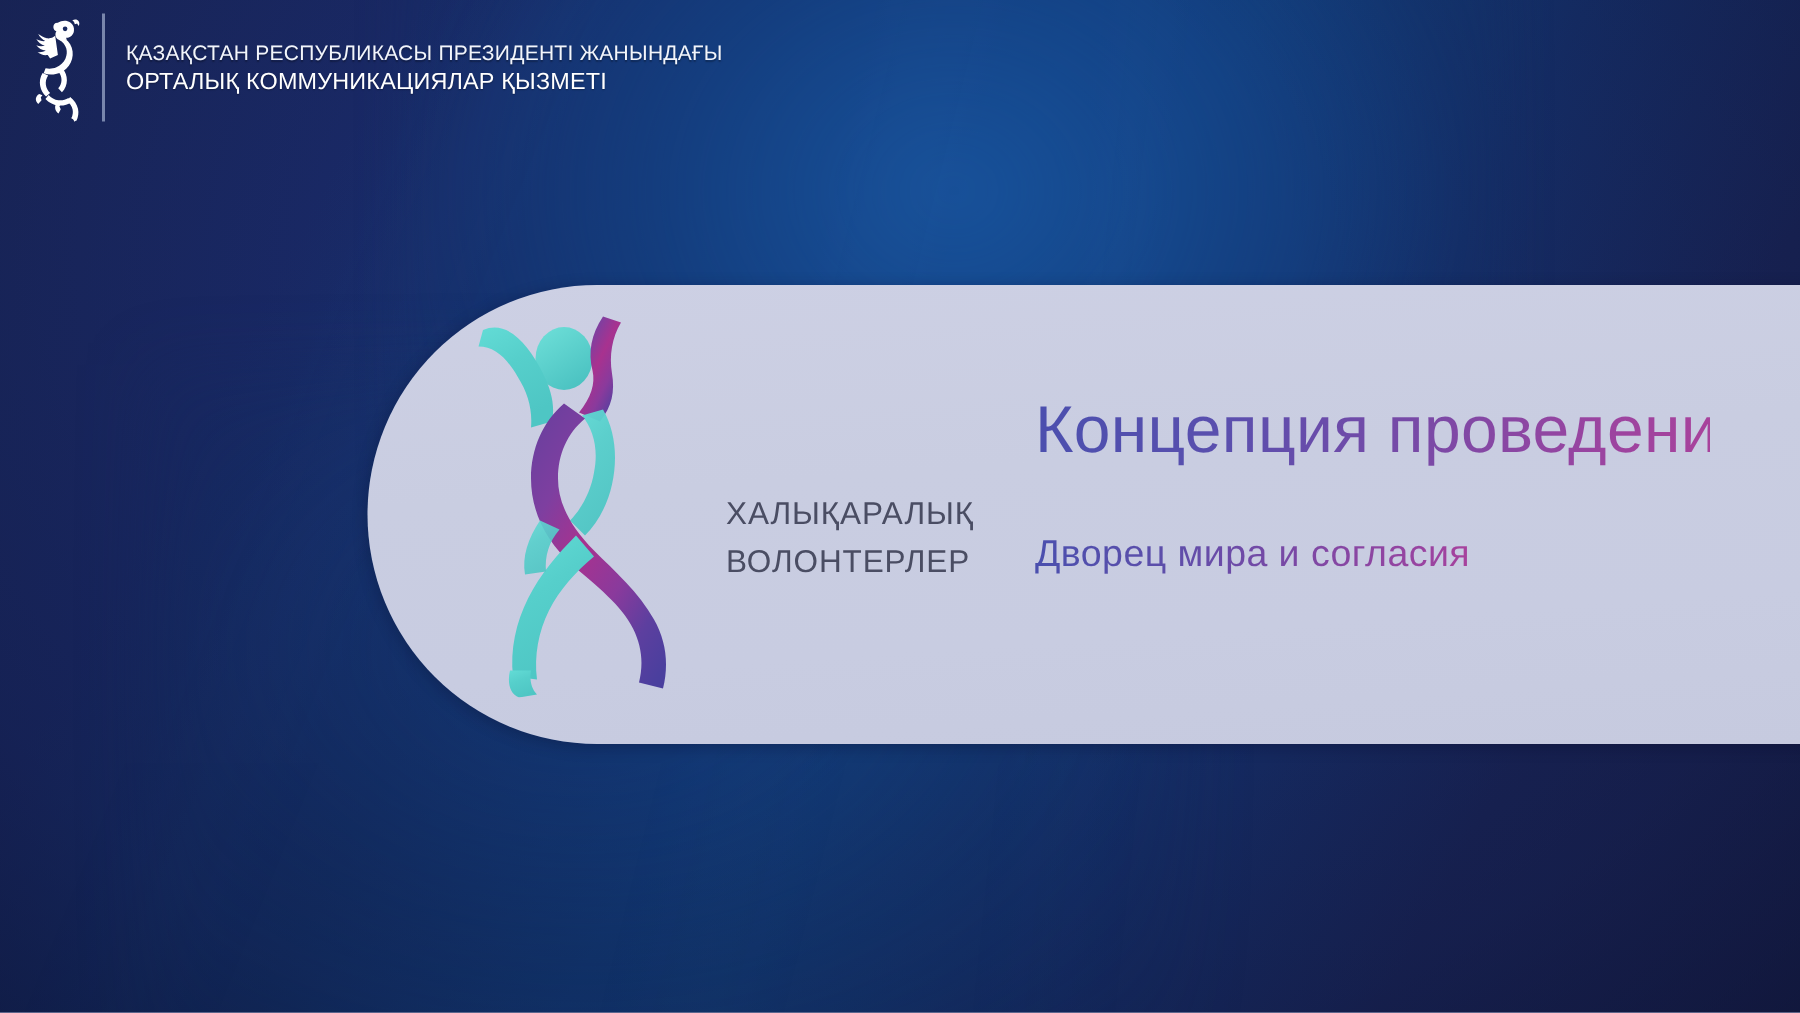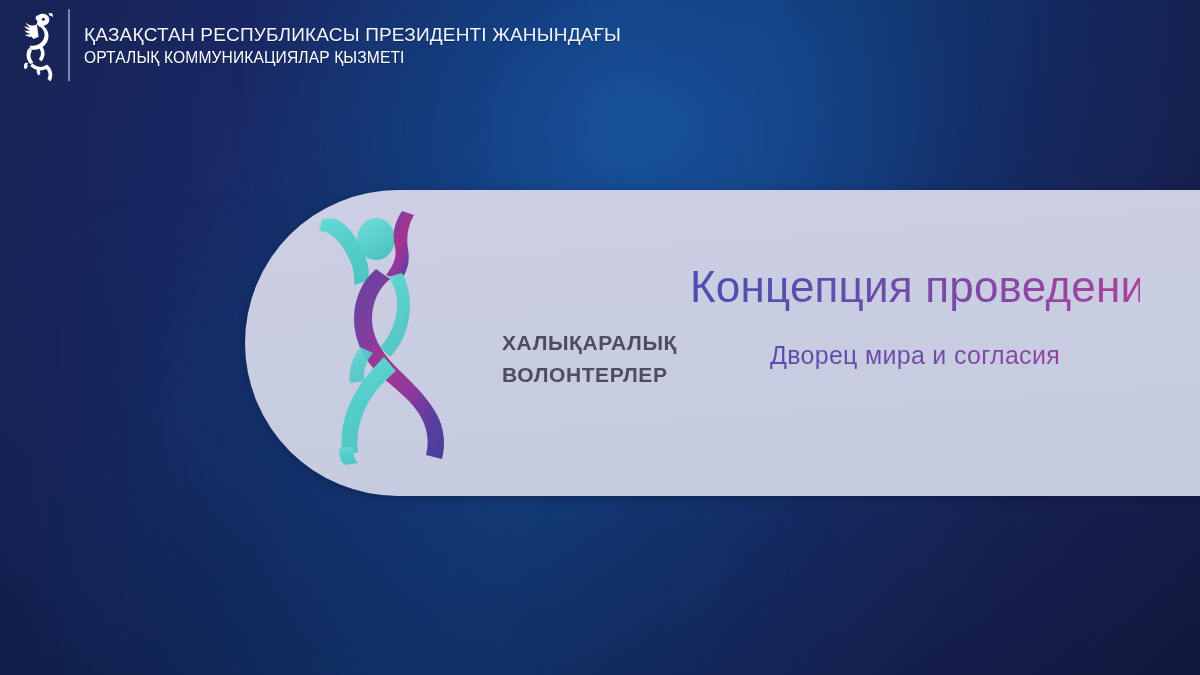--- a/index.html
+++ b/index.html
@@ -80,21 +80,21 @@
 
   .header-divider {
     width: 2px;
     height: 72px;
     background: rgba(200,215,240,0.55);
     margin: 0 14px 0 6px;
     flex: 0 0 auto;
   }
   .header-text { display: flex; flex-direction: column; justify-content: center; gap: 3px; }
   .org-line1 {
-    font-size: 19px;
+    font-size: 14px;
     letter-spacing: .18px;
     color: #f2f5fb;
     font-weight: 400;
     white-space: nowrap;
     text-shadow: 0 1px 1px rgba(0,0,0,.30);
   }
   .org-line2 {
     font-size: 15.6px;
     letter-spacing: .12px;
     color: #ffffff;
@@ -130,26 +130,25 @@
   .dna-mark svg { display: block; width: 100%; height: 100%; }
 
   .forum-words {
     display: flex;
     flex-direction: column;
     gap: 5px;
     margin-top: 46px;
   }
   .forum-words span {
     font-size: 21px;
-    font-weight: 700;
+    font-weight: 400;
     letter-spacing: .6px;
     color: #4a4d63;
     line-height: 1.26;
     white-space: nowrap;
-    margin-left: 18px;
   }
 
   
   .headline-block {
     position: absolute;
     left: 690px;
     top: 262px;
     width: 450px;
     text-align: center;
     z-index: 7;
@@ -160,24 +159,25 @@
     letter-spacing: .2px;
     line-height: 1.14;
     white-space: nowrap;
     background: linear-gradient(90deg, #4b4fae 0%, #5a4fae 28%, #7a49a6 58%, #9b44a0 84%, #a8429c 100%);
     -webkit-background-clip: text;
     background-clip: text;
     color: transparent;
     -webkit-text-fill-color: transparent;
   }
   .venue-block {
-    margin-top: 28px;
+    margin-top: 42px;
     display: flex;
-    flex-direction: column;
+    flex-direction: row;
     gap: 3px;
+    text-align: right;
   }
   .venue-line {
     font-size: 25px;
     font-weight: 400;
     letter-spacing: .3px;
     line-height: 1.26;
     white-space: nowrap;
     background: linear-gradient(90deg, #4a4fae 0%, #5d4eaa 30%, #7d48a4 62%, #9c43a0 92%, #a8429c 100%);
     -webkit-background-clip: text;
     background-clip: text;

